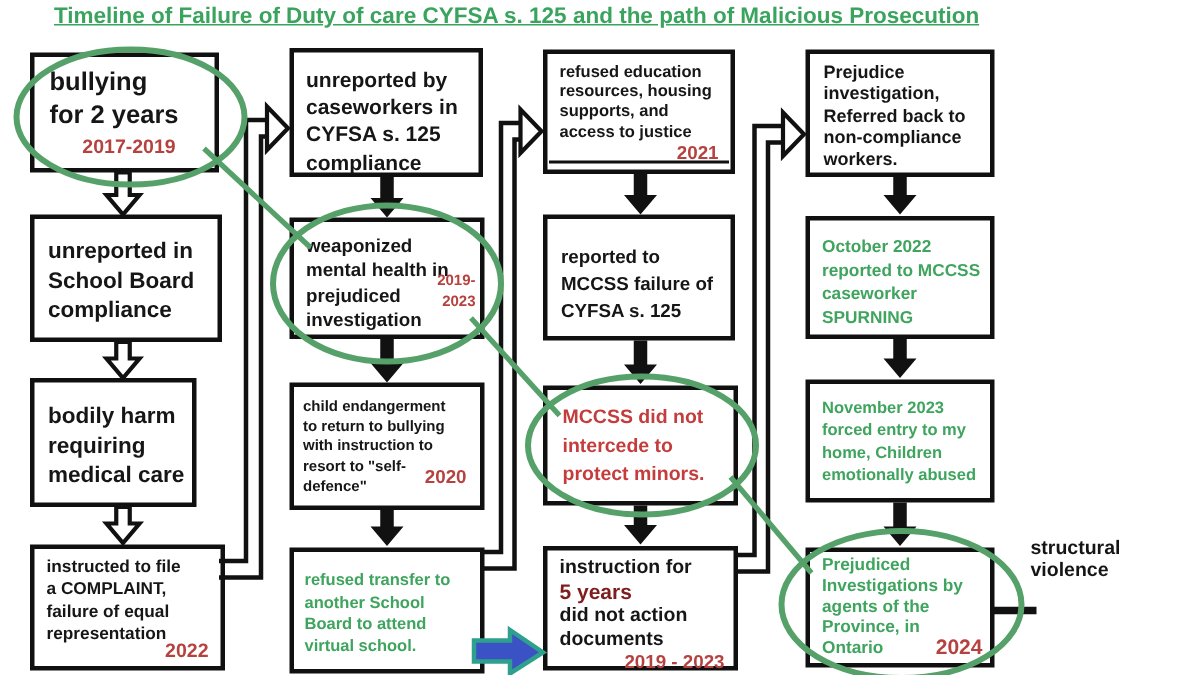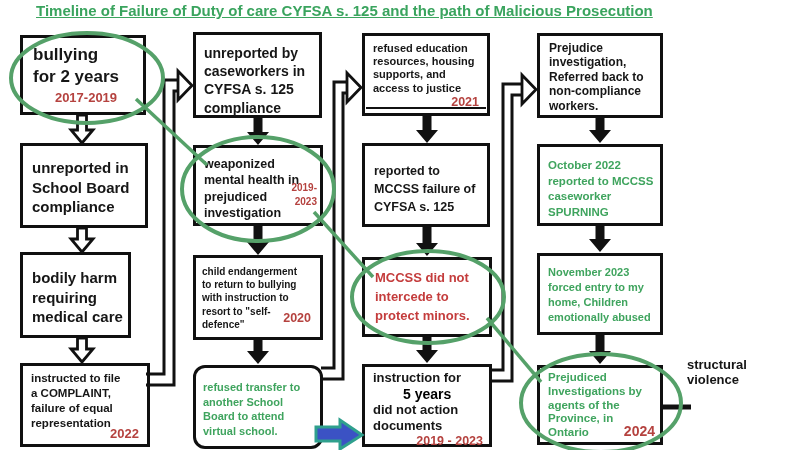--- a/index.html
+++ b/index.html
@@ -11,33 +11,33 @@
        font-weight:bold;color:#161616;line-height:1.3;z-index:2;}
   .txt{white-space:pre;display:block;}
   .yr{color:#b5423f;font-weight:bold;}
   .yr-c1b1{display:block;text-align:center;font-size:13px;margin-top:2px;}
   .yr-c1b4{position:absolute;right:8px;bottom:1px;font-size:13px;}
   .yr-c2b2{position:absolute;right:3px;top:33px;font-size:10px;text-align:right;white-space:pre;line-height:1.35;}
   .yr-c2b3{position:absolute;right:9px;bottom:11px;font-size:12.5px;}
   .yr-c3b1{display:block;text-align:right;font-size:12.5px;padding-right:4px;}
   .yr-c3b4{display:block;text-align:right;font-size:12.5px;padding-right:2px;}
   .yr-c4b4{position:absolute;right:5px;bottom:2px;font-size:14px;text-align:right;}
-  .hl-red{color:#000000;display:block;margin-left:30px;font-size:14px;}
+  .hl-red{color:#7f1d1d;display:block;margin-left:0;font-size:14px;}
   .red-text{color:#c43c3c;}
   .green-text{color:#3fa45e;}
   .bottom-rule{position:absolute;left:1px;right:1px;bottom:4px;height:2px;background:#111;}
 
   .b-c1b1{left:20px;top:35px;width:126px;height:80px;font-size:17px;padding:6px 4px 0 10px;}
   .b-c1b2{left:20px;top:143px;width:128px;height:85px;font-size:15px;padding:12px 4px 0 9px;}
   .b-c1b3{left:20px;top:252px;width:111px;height:86px;font-size:15px;padding:13px 4px 0 9px;}
   .b-c1b4{left:20px;top:363px;width:130px;height:84px;font-size:11.5px;padding:5px 4px 0 8px;}
   .b-c2b1{left:193px;top:32px;width:129px;height:86px;font-size:14px;padding:9px 4px 0 8px;}
   .b-c2b2{left:193px;top:145px;width:130px;height:81px;font-size:12.5px;padding:8px 4px 0 8px;}
   .b-c2b3{left:193px;top:255px;width:130px;height:85px;font-size:10px;padding:7px 2px 0 6px;line-height:1.32;}
-  .b-c2b4{left:193px;top:365px;width:130px;height:84px;font-size:11px;padding:12px 2px 0 7px;line-height:1.32;border-radius:12px;}
+  .b-c2b4{left:193px;top:365px;width:130px;height:84px;font-size:11px;padding:12px 2px 0 7px;line-height:1.32;}
   .b-c3b1{left:362px;top:33px;width:128px;height:83px;font-size:11px;padding:6px 4px 0 8px;line-height:1.2;}
   .b-c3b2{left:362px;top:143px;width:128px;height:84px;font-size:12.5px;padding:16px 4px 0 9px;line-height:1.45;}
   .b-c3b3{left:362px;top:257px;width:130px;height:80px;font-size:13px;padding:9px 4px 0 10px;line-height:1.45;}
   .b-c3b4{left:362px;top:364px;width:130px;height:83px;font-size:13px;padding:3px 4px 0 8px;line-height:1.2;}
   .b-c4b1{left:537px;top:33px;width:126px;height:85px;font-size:12px;padding:5px 4px 0 9px;line-height:1.2;}
   .b-c4b2{left:537px;top:144px;width:126px;height:82px;font-size:11.5px;padding:11px 4px 0 8px;line-height:1.35;}
   .b-c4b3{left:537px;top:253px;width:126px;height:82px;font-size:11px;padding:9px 2px 0 8px;line-height:1.35;}
   .b-c4b4{left:537px;top:365px;width:126px;height:80px;font-size:11.5px;padding:3px 2px 0 8px;line-height:1.2;}
 
   .side-label{position:absolute;left:687px;top:357px;font-size:13px;font-weight:bold;color:#151515;z-index:2;}

